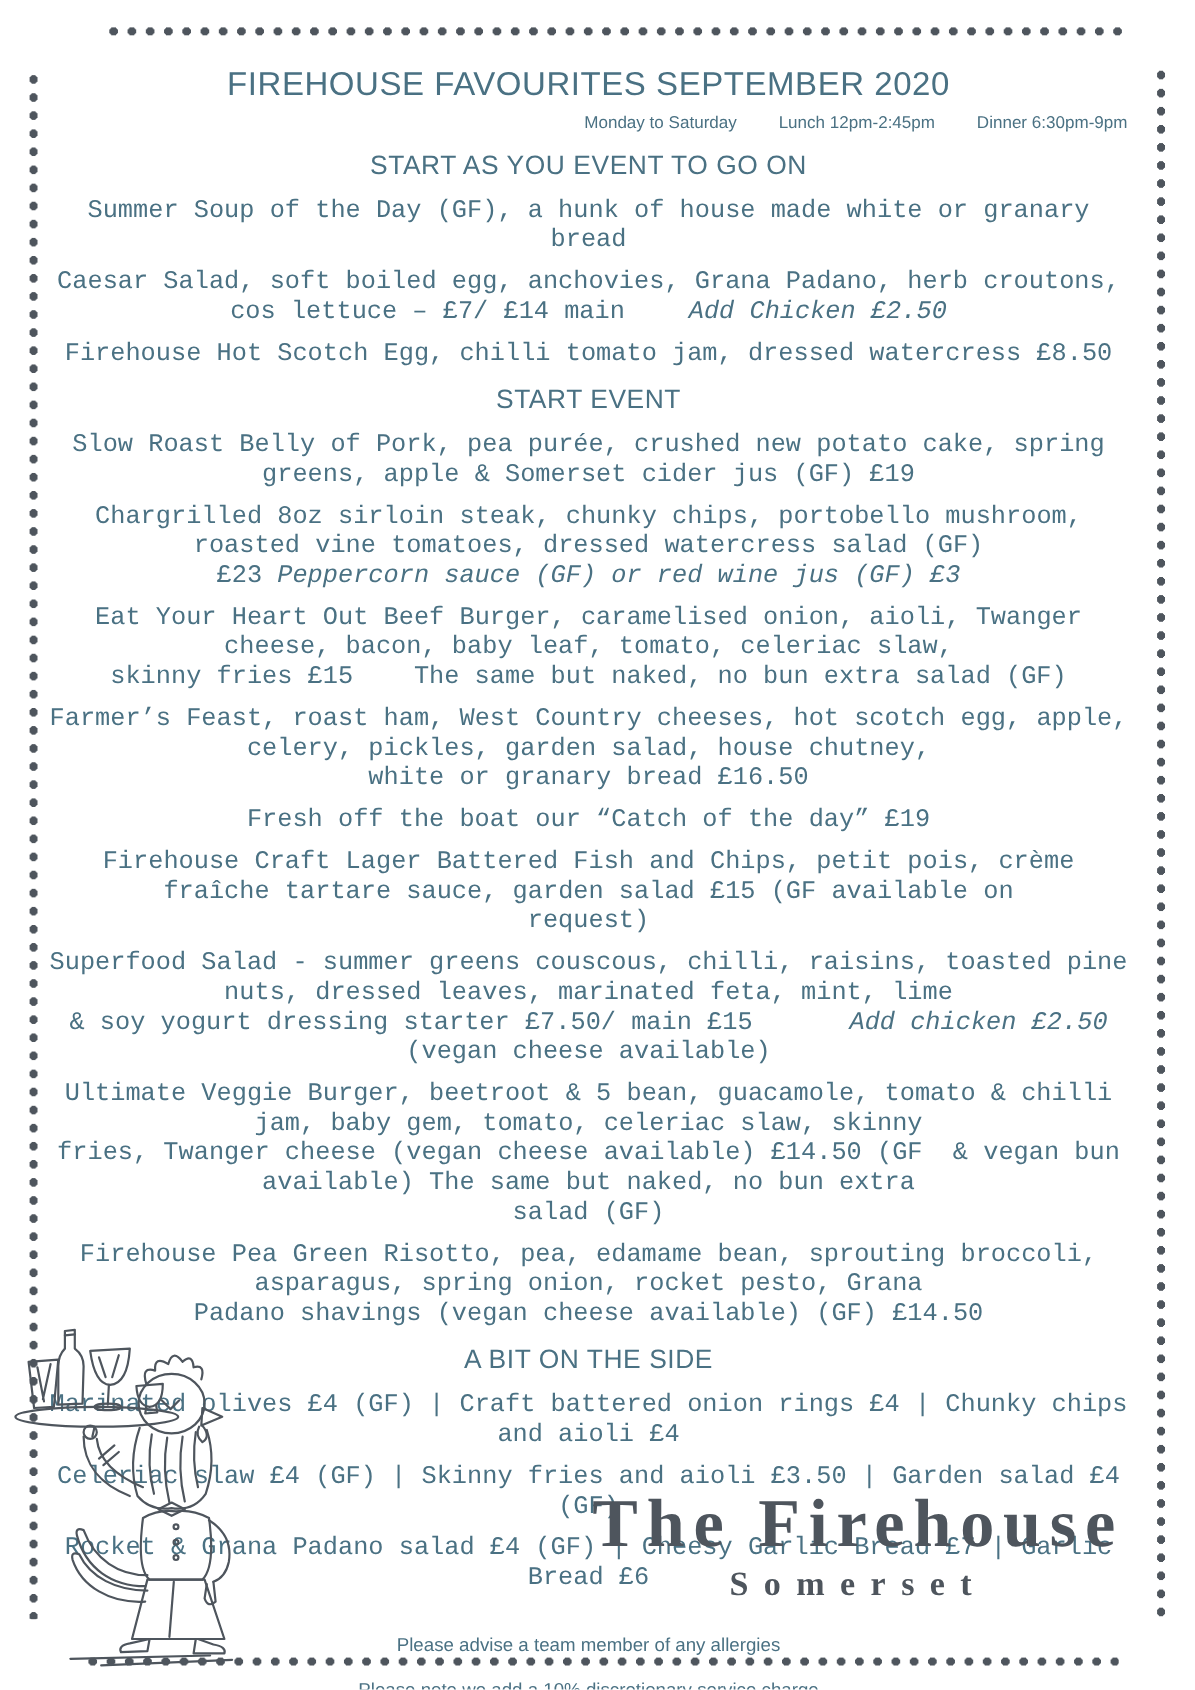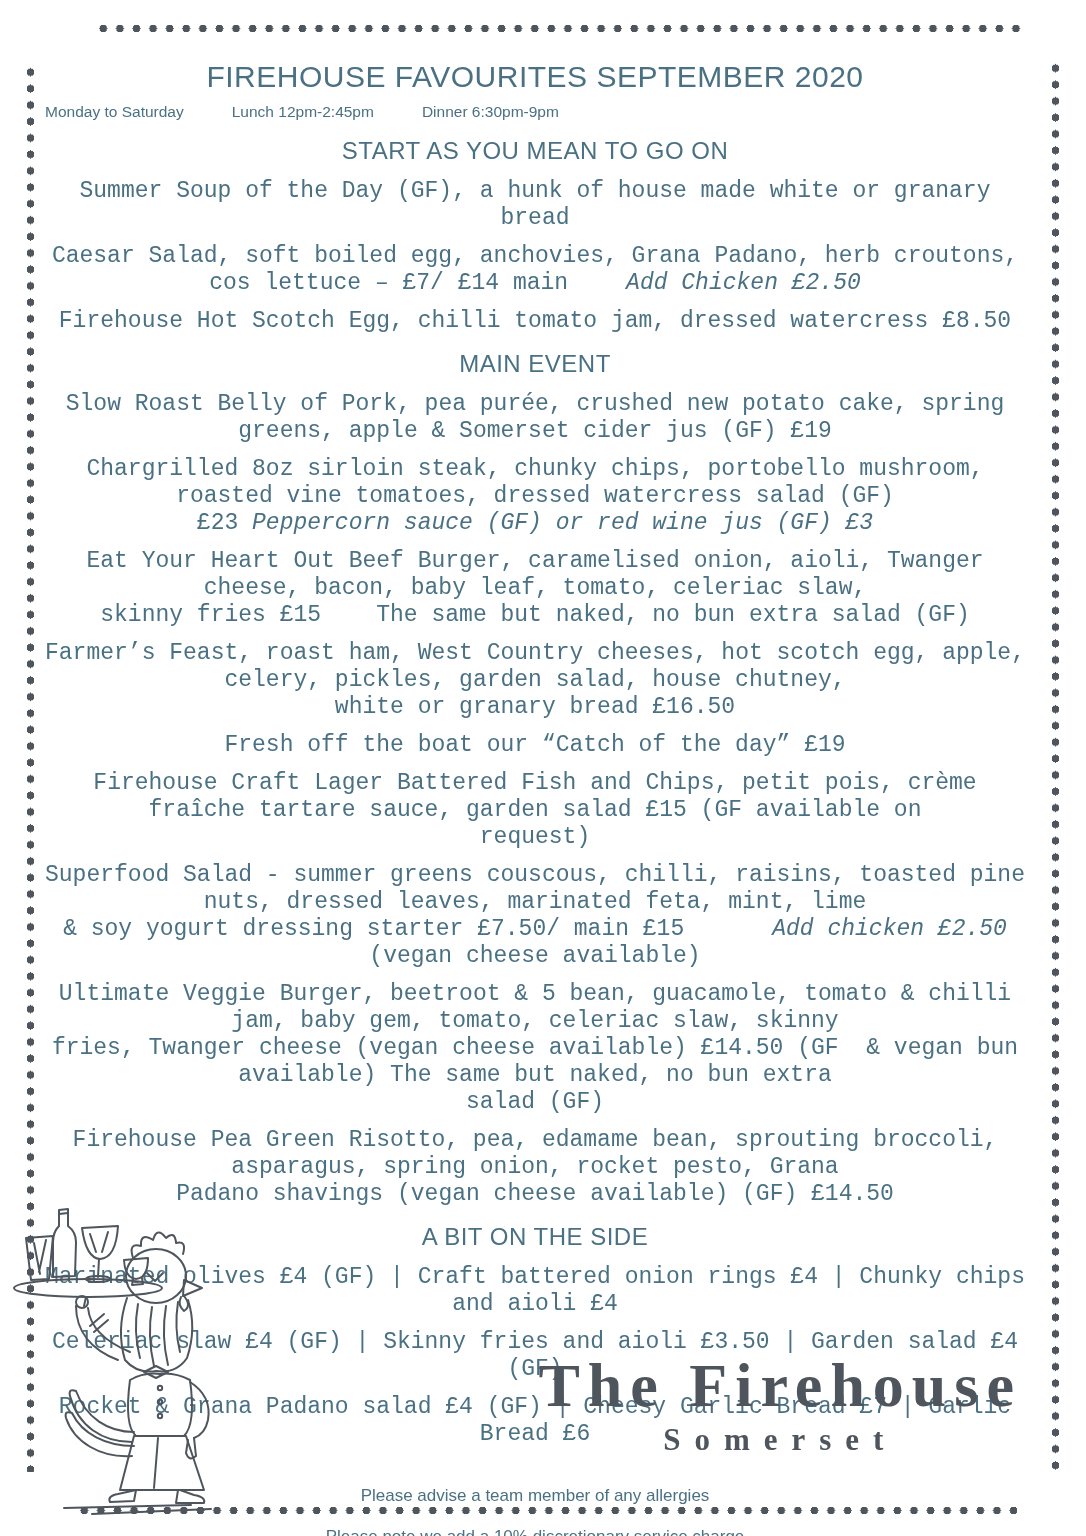--- a/index.html
+++ b/index.html
@@ -33,21 +33,21 @@
 
   .content{
     position:absolute;left:45px;top:58px;width:980px;
     text-align:center;
   }
   h1.page-title{
     margin:0;font-size:30px;line-height:38px;font-weight:normal;
     letter-spacing:0.5px;color:var(--menu-text);
   }
   .schedule{
-    margin-top:6px;display:flex;justify-content:flex-start;gap:48px;
+    margin-top:6px;display:flex;justify-content:flex-end;gap:38px;
     font-size:15.5px;line-height:20px;
   }
   h2.section-heading{
     margin:14px 0 12px 0;font-size:24px;line-height:30px;font-weight:normal;
     letter-spacing:0.5px;color:var(--menu-text);
   }
   .menu-item{margin:0 0 11px 0;font-size:23px;font-family:Liberation Mono, monospace;}
   .item-line{line-height:27px;white-space:pre-wrap;}
   .it{font-style:italic;}
   .notes{margin-top:34px;font-size:17px;}
@@ -76,32 +76,32 @@
 
 <div class="content">
   <h1 class="page-title">FIREHOUSE FAVOURITES SEPTEMBER 2020</h1>
   <div class="schedule">
     <span>Monday to Saturday</span>
     <span>Lunch 12pm-2:45pm</span>
     <span>Dinner 6:30pm-9pm</span>
   </div>
 
   <main id="menu-root">
-      <h2 class="section-heading">START AS YOU MEAN TO GO ON</h2>
+      <h2 class="section-heading">START AS YOU EVENT TO GO ON</h2>
       <div class="menu-item">
         <div class="item-line"><span>Summer Soup of the Day (GF), a hunk of house made white or granary bread</span></div>
       </div>
       <div class="menu-item">
         <div class="item-line"><span>Caesar Salad, soft boiled egg, anchovies, Grana Padano, herb croutons,</span></div>
         <div class="item-line"><span>cos lettuce – £7/ £14 main</span><span class="it" style="margin-left: 58px;">Add Chicken £2.50</span></div>
       </div>
       <div class="menu-item">
         <div class="item-line"><span>Firehouse Hot Scotch Egg, chilli tomato jam, dressed watercress £8.50</span></div>
       </div>
-      <h2 class="section-heading">MAIN EVENT</h2>
+      <h2 class="section-heading">START EVENT</h2>
       <div class="menu-item">
         <div class="item-line"><span>Slow Roast Belly of Pork, pea purée, crushed new potato cake, spring greens, apple &amp; Somerset cider jus (GF) £19</span></div>
       </div>
       <div class="menu-item">
         <div class="item-line"><span>Chargrilled 8oz sirloin steak, chunky chips, portobello mushroom, roasted vine tomatoes, dressed watercress salad (GF)</span></div>
         <div class="item-line"><span>£23 </span><span class="it">Peppercorn sauce (GF) or red wine jus (GF) £3</span></div>
       </div>
       <div class="menu-item">
         <div class="item-line"><span>Eat Your Heart Out Beef Burger, caramelised onion, aioli, Twanger cheese, bacon, baby leaf, tomato, celeriac slaw,</span></div>
         <div class="item-line"><span>skinny fries £15    The same but naked, no bun extra salad (GF)</span></div>

